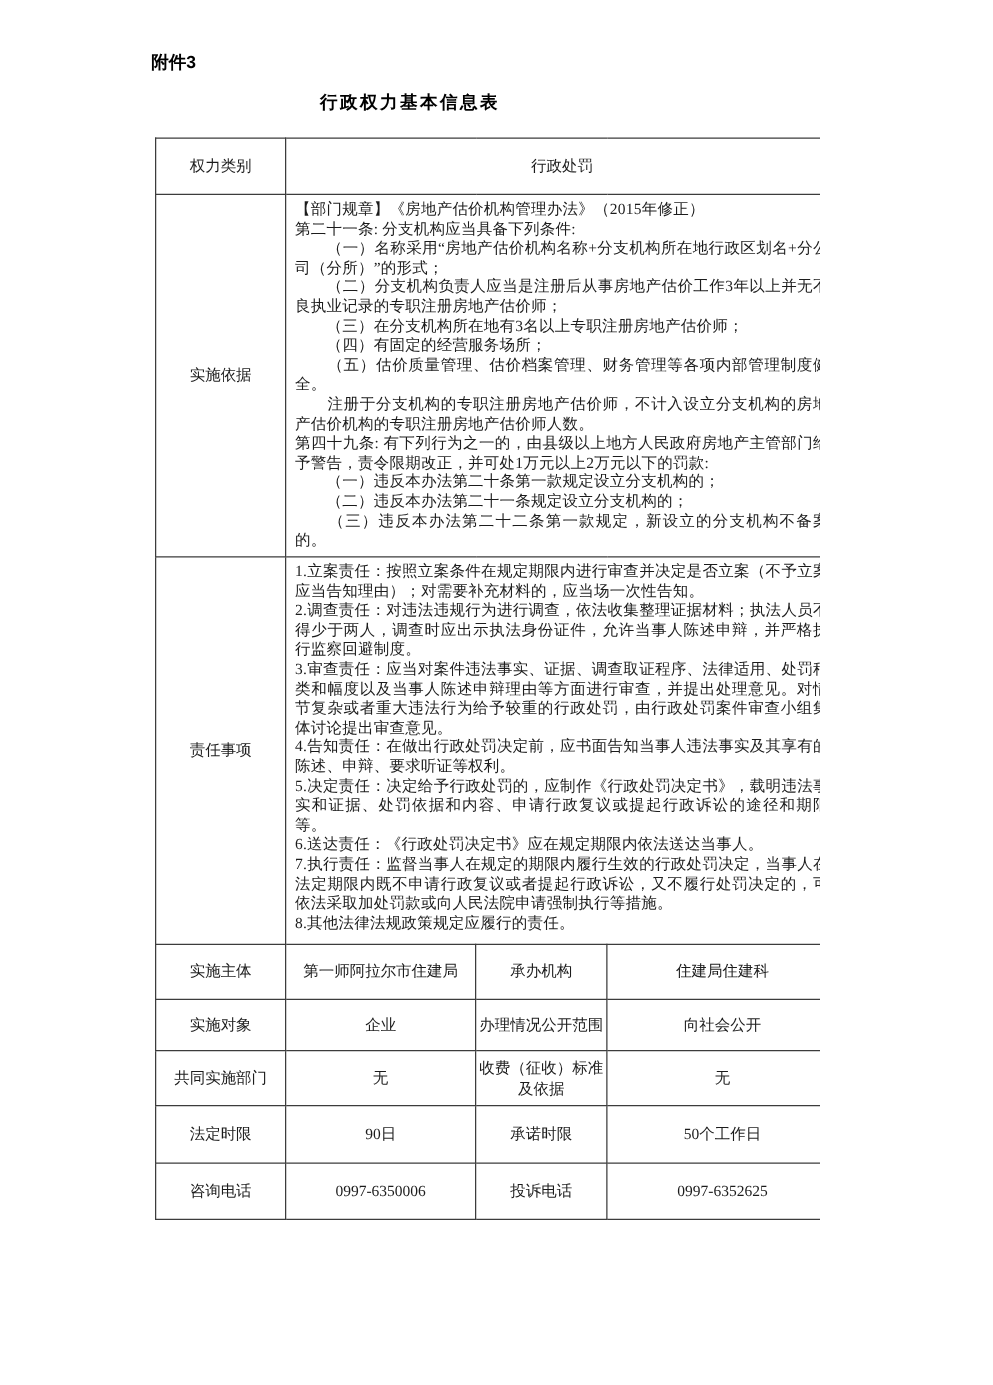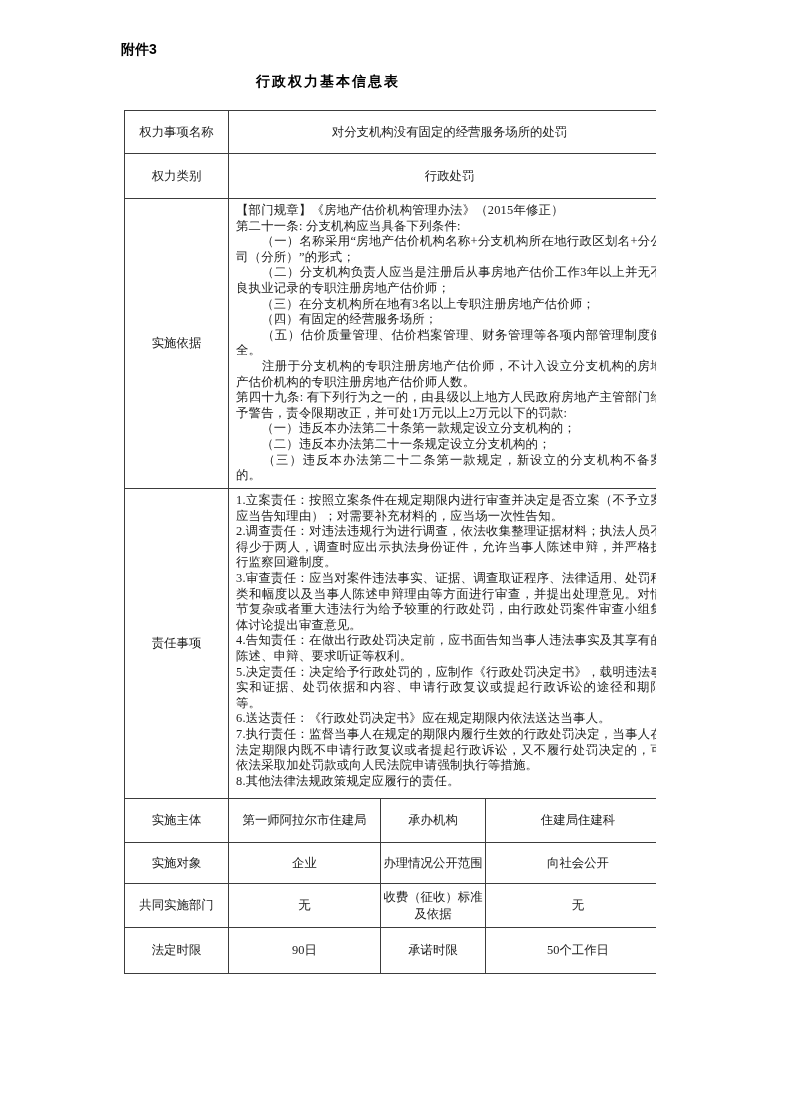--- a/index.html
+++ b/index.html
@@ -83,24 +83,20 @@
   <div class="doc-title">行政权力基本信息表</div>
 
   <table class="info">
     <colgroup>
       <col class="c1">
         <col class="c2">
         <col class="c3">
         <col class="c4">
     </colgroup>
     <tbody>
-      <tr style="height:43px;">
-        <td class="lab">权力事项名称</td>
-        <td class="val-c" colspan="3">对分支机构没有固定的经营服务场所的处罚</td>
-      </tr>
       <tr style="height:45px;">
         <td class="lab">权力类别</td>
         <td class="val-c" colspan="3">行政处罚</td>
       </tr>
       <tr style="height:290px;">
         <td class="lab">实施依据</td>
         <td class="val-t" colspan="3">【部门规章】《房地产估价机构管理办法》（2015年修正）
 第二十一条: 分支机构应当具备下列条件:
 　　（一）名称采用“房地产估价机构名称+分支机构所在地行政区划名+分公司（分所）”的形式；
 　　（二）分支机构负责人应当是注册后从事房地产估价工作3年以上并无不良执业记录的专职注册房地产估价师；
@@ -141,16 +137,22 @@
         <td class="val-c">无</td>
         <td class="lab">收费（征收）标准及依据</td>
         <td class="val-c">无</td>
       </tr>
       <tr style="height:46px;margin-left:12px;">
         <td class="lab">法定时限</td>
         <td class="val-c">90日</td>
         <td class="lab">承诺时限</td>
         <td class="val-c">50个工作日</td>
       </tr>
+      <tr style="height:45px;">
+        <td class="lab">咨询电话</td>
+        <td class="val-c">0997-6350006</td>
+        <td class="lab">投诉电话</td>
+        <td class="val-c">0997-6352625</td>
+      </tr>
     </tbody>
   </table>
 
 </div>
 
 </body></html>

